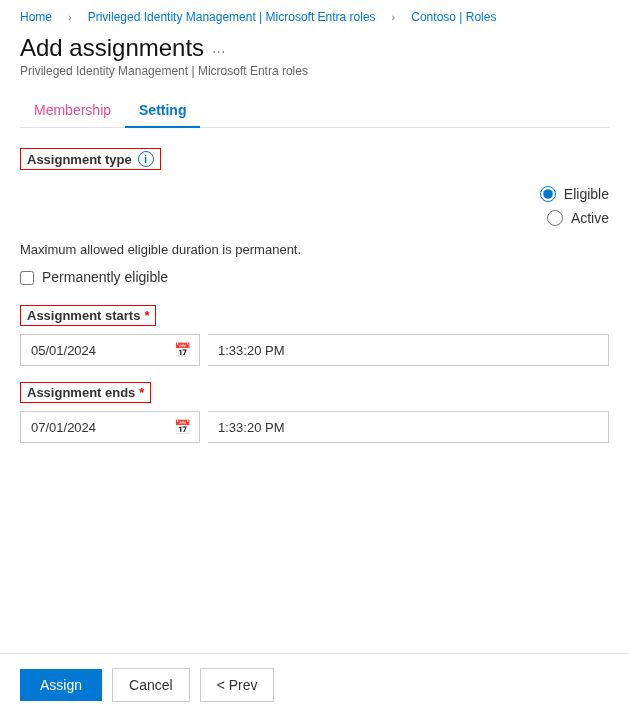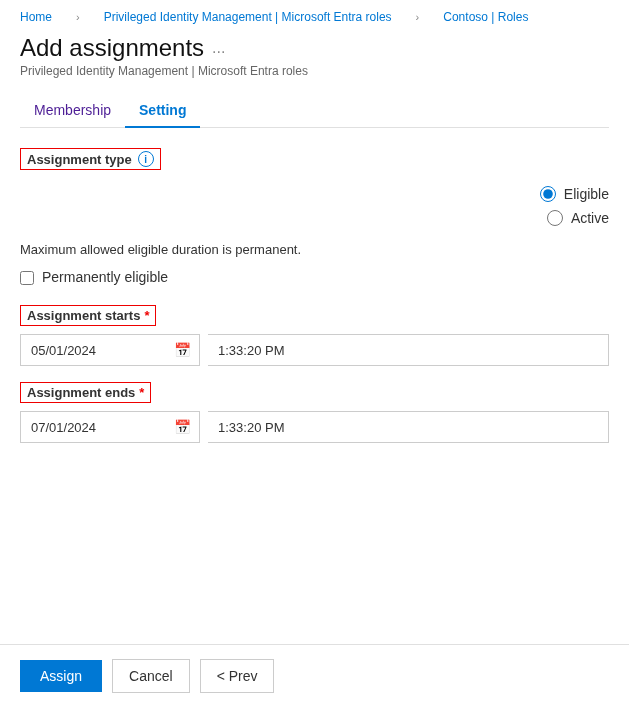--- a/index.html
+++ b/index.html
@@ -12,21 +12,21 @@
       min-height: 723px;
       position: relative;
     }
 
     .breadcrumb {
       padding: 10px 20px 6px 20px;
       font-size: 12px;
       color: #555;
       display: flex;
       align-items: center;
-      gap: 24px;
+      gap: 16px;
       flex-wrap: wrap;
     }
     .breadcrumb a {
       color: #0078d4;
       text-decoration: none;
     }
     .breadcrumb-sep { color: #888; font-size: 11px; }
 
     .page-header {
       padding: 4px 20px 2px 20px;
@@ -53,21 +53,21 @@
     .tabs {
       display: flex;
       border-bottom: 1px solid #e0e0e0;
       margin: 14px 20px 0 20px;
       gap: 0;
     }
     .tab {
       padding: 8px 14px;
       font-size: 14px;
       cursor: pointer;
-      color: #4c1d95;
+      color: #ec4899;
       border-bottom: 2px solid transparent;
       margin-bottom: -1px;
     }
     .tab.active {
       color: #0078d4;
       border-bottom: 2px solid #0078d4;
       font-weight: 600;
     }
 
     .content {
@@ -195,21 +195,21 @@
       padding: 6px 10px;
       font-size: 13px;
       flex: 1;
       color: #333;
       outline: none;
       height: 32px;
     }
 
     .footer {
       position: fixed;
-      bottom: 16px;
+      bottom: 7px;
       left: 0;
       width: 629px;
       background: #fff;
       border-top: 1px solid #e0e0e0;
       padding: 14px 20px;
       display: flex;
       gap: 10px;
       align-items: center;
     }
 

